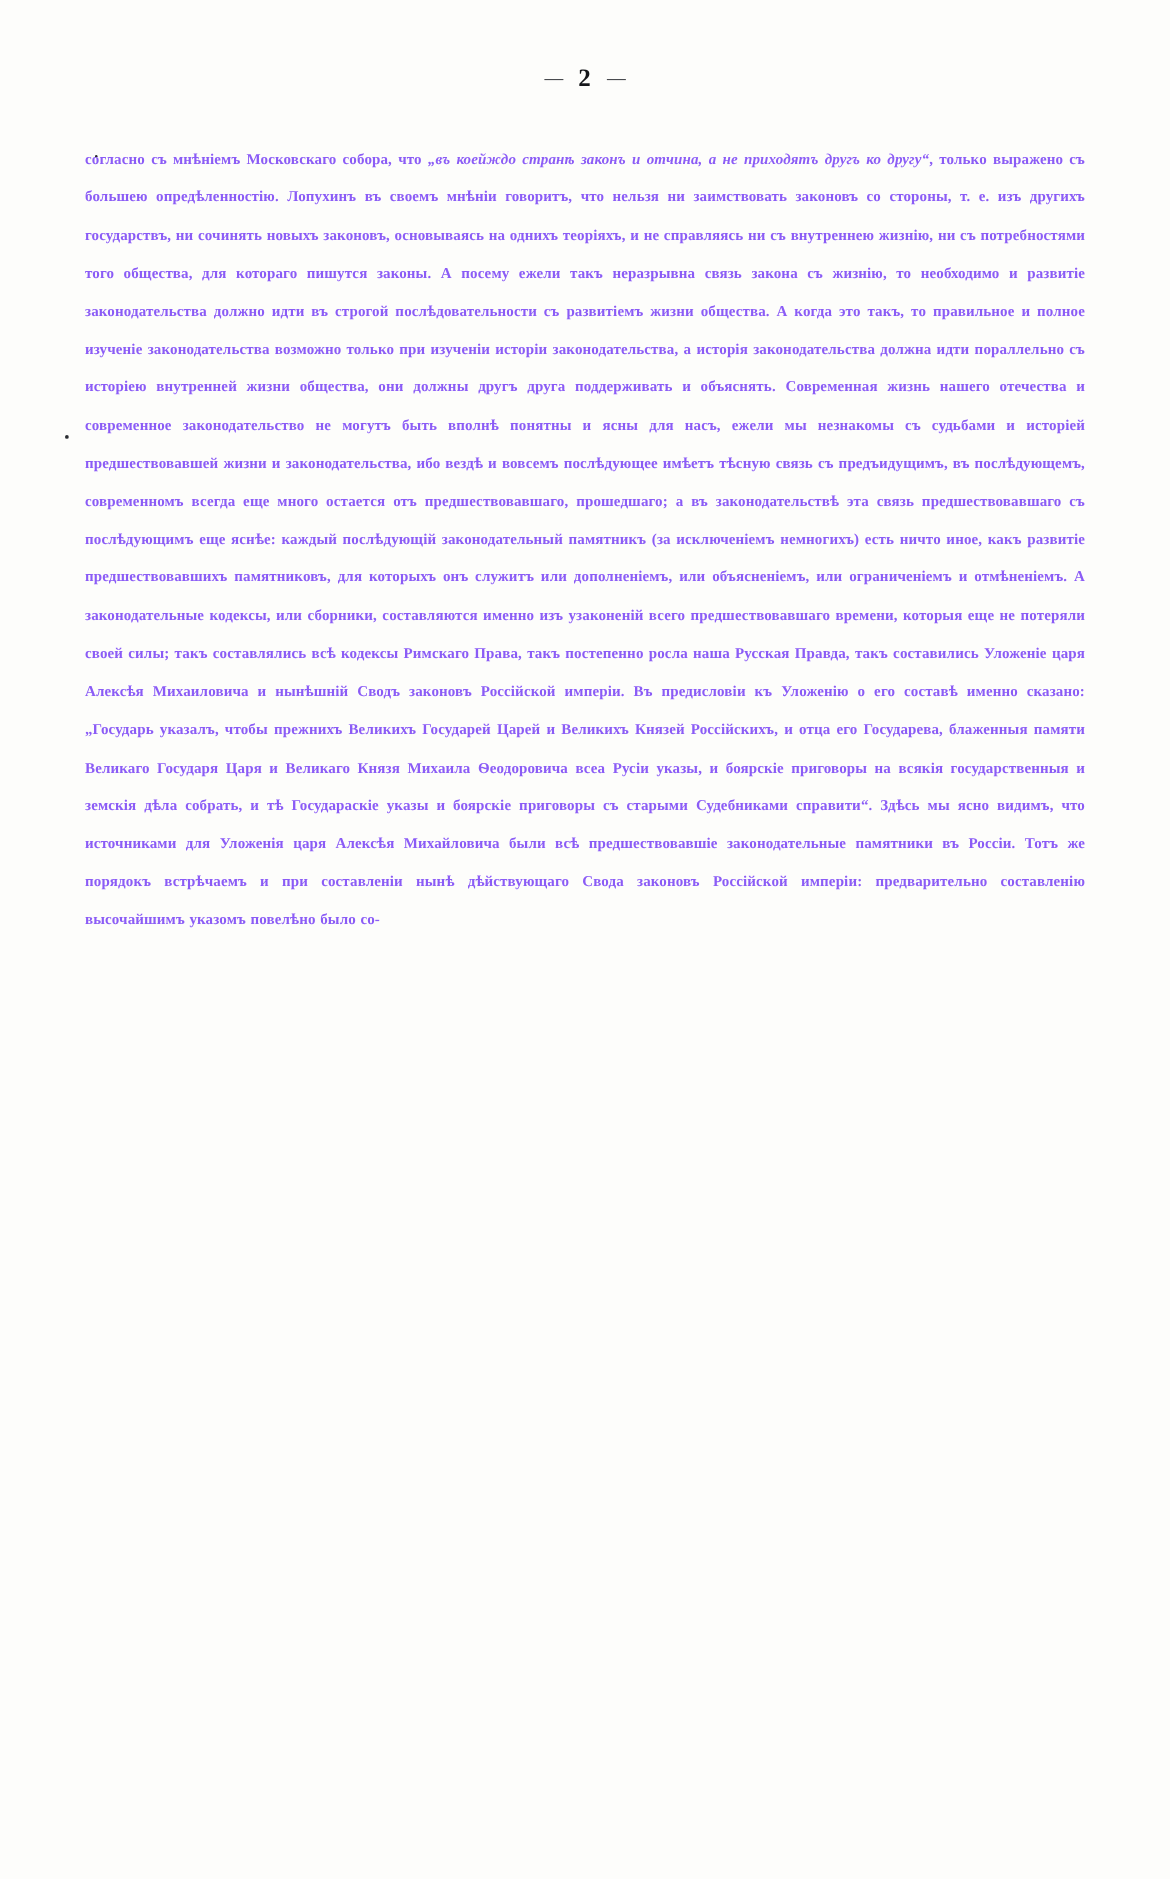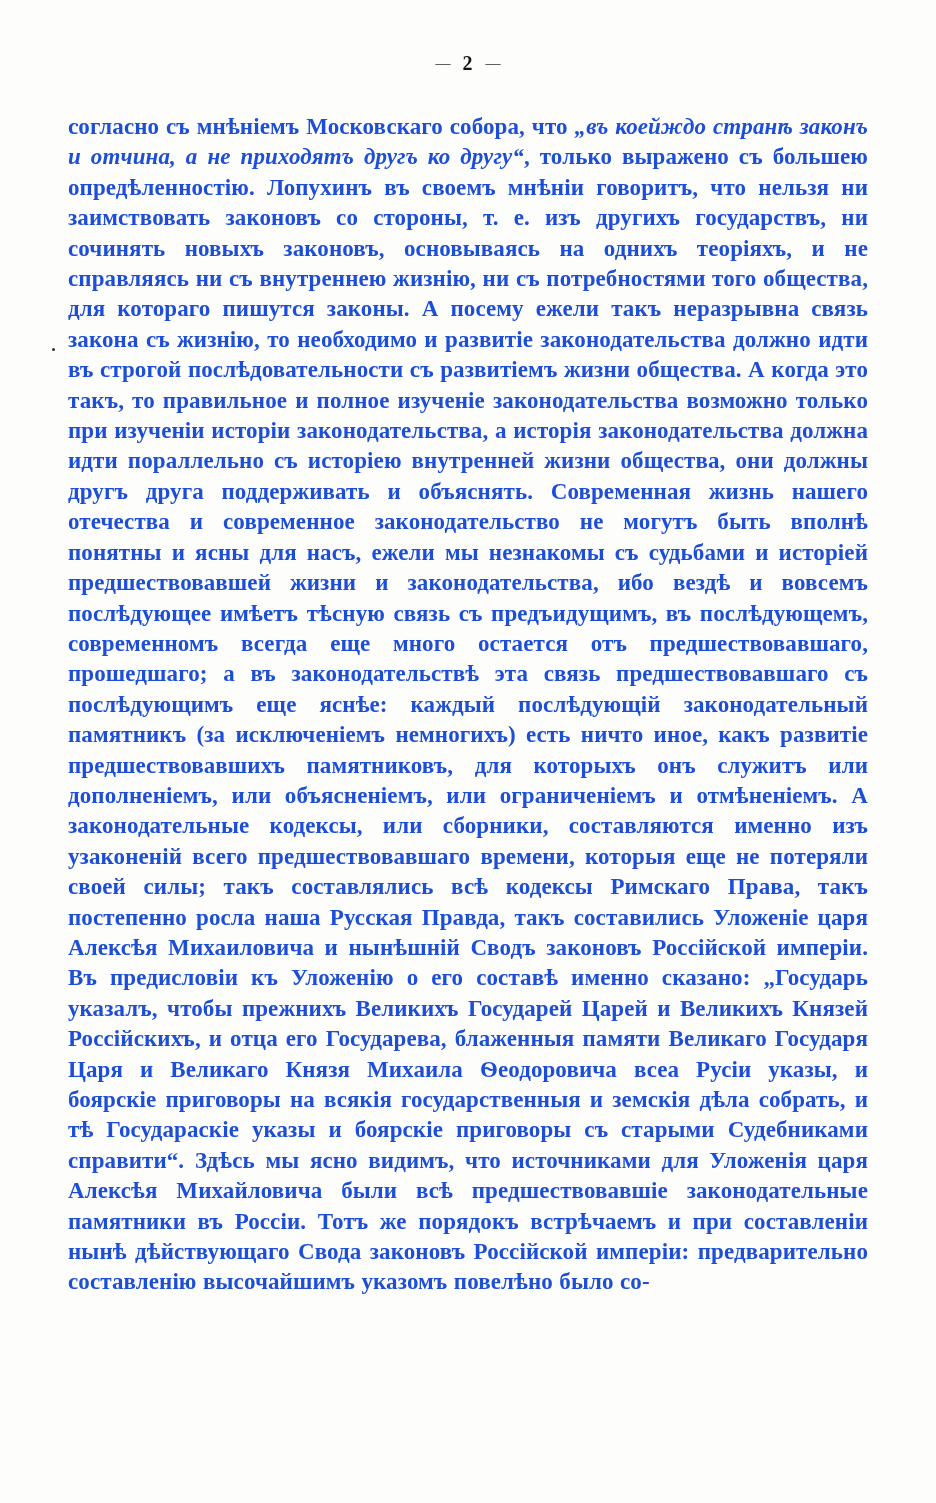--- a/index.html
+++ b/index.html
@@ -40,26 +40,26 @@
   }
   .page-header .folio {
     font-weight: 700;
     font-size: 20px;
   }
   .body-text {
     position: absolute;
     top: 112px;
     left: 68px;
     width: 800px;
-    font-size: 23px;
+    font-size: 12px;
     line-height: 30.4px;
     text-align: justify;
     text-justify: inter-word;
     word-spacing: 0.6px;
-    color: #1d4ed8;
+    color: #8b5cf6;
     font-weight: 600;
     letter-spacing: 0.1px;
     hyphens: none;
   }
   .body-text .quote-italic {
     font-style: italic;
     font-weight: 700;
   }
   .body-text p {
     margin: 0;

